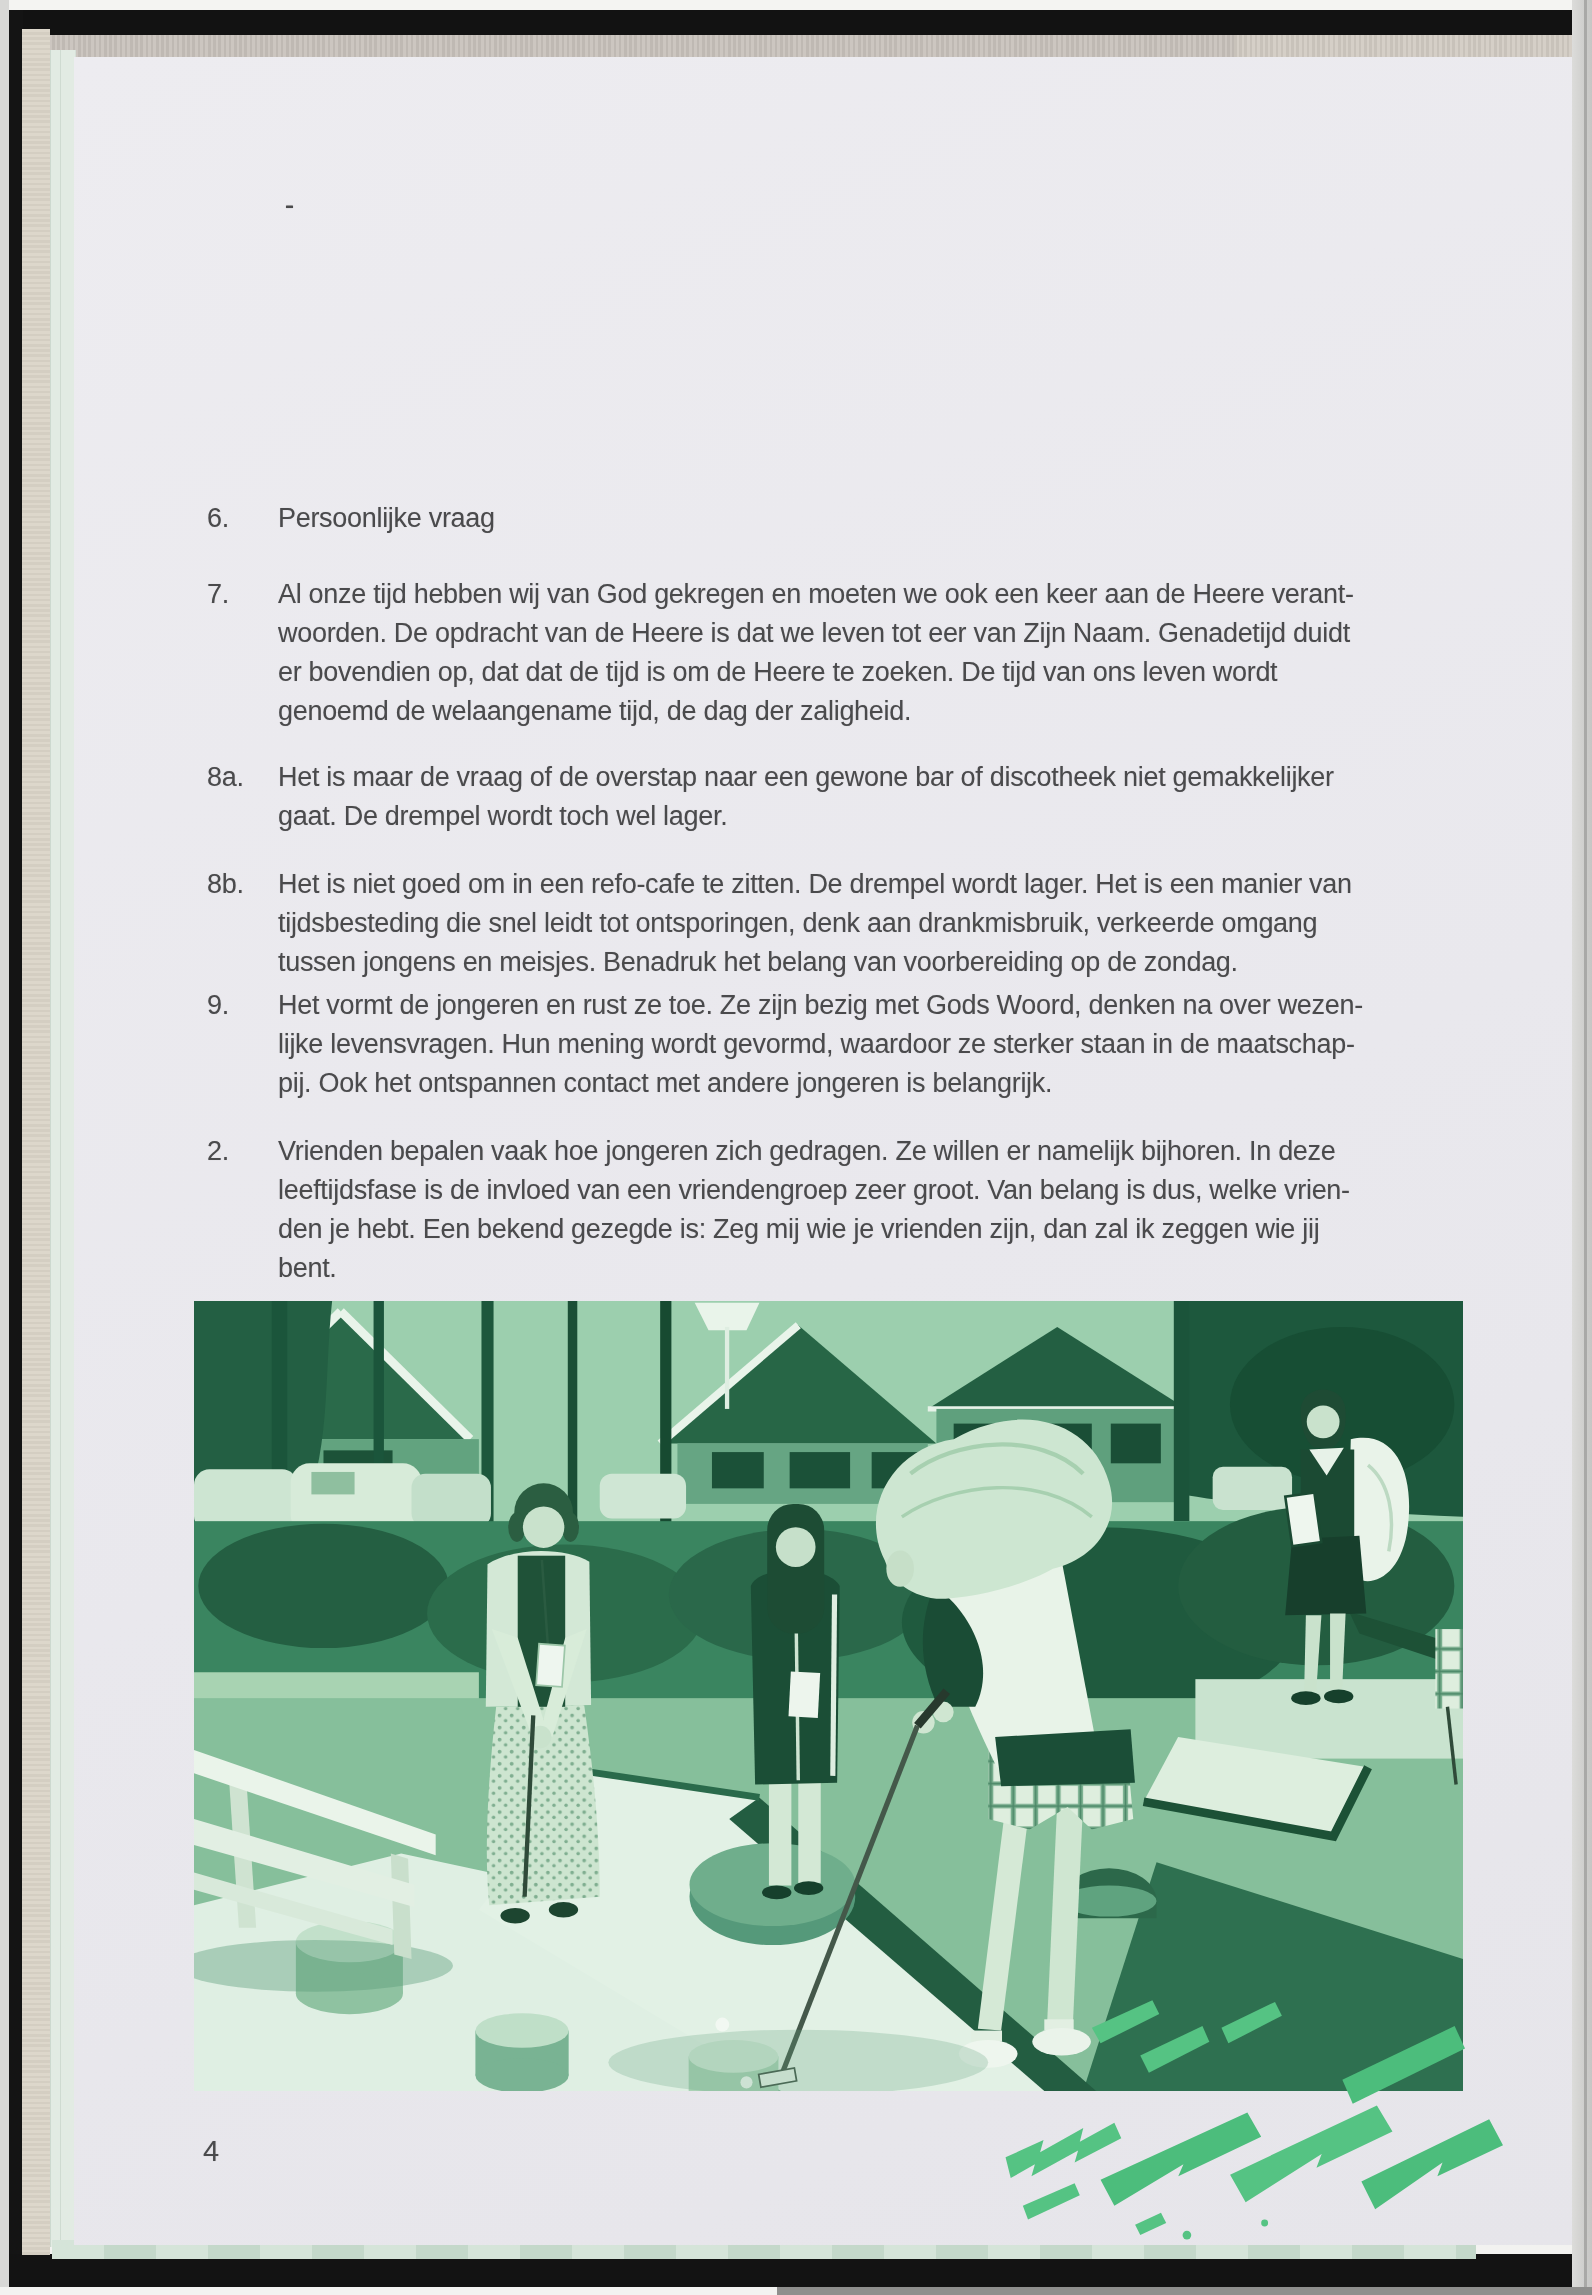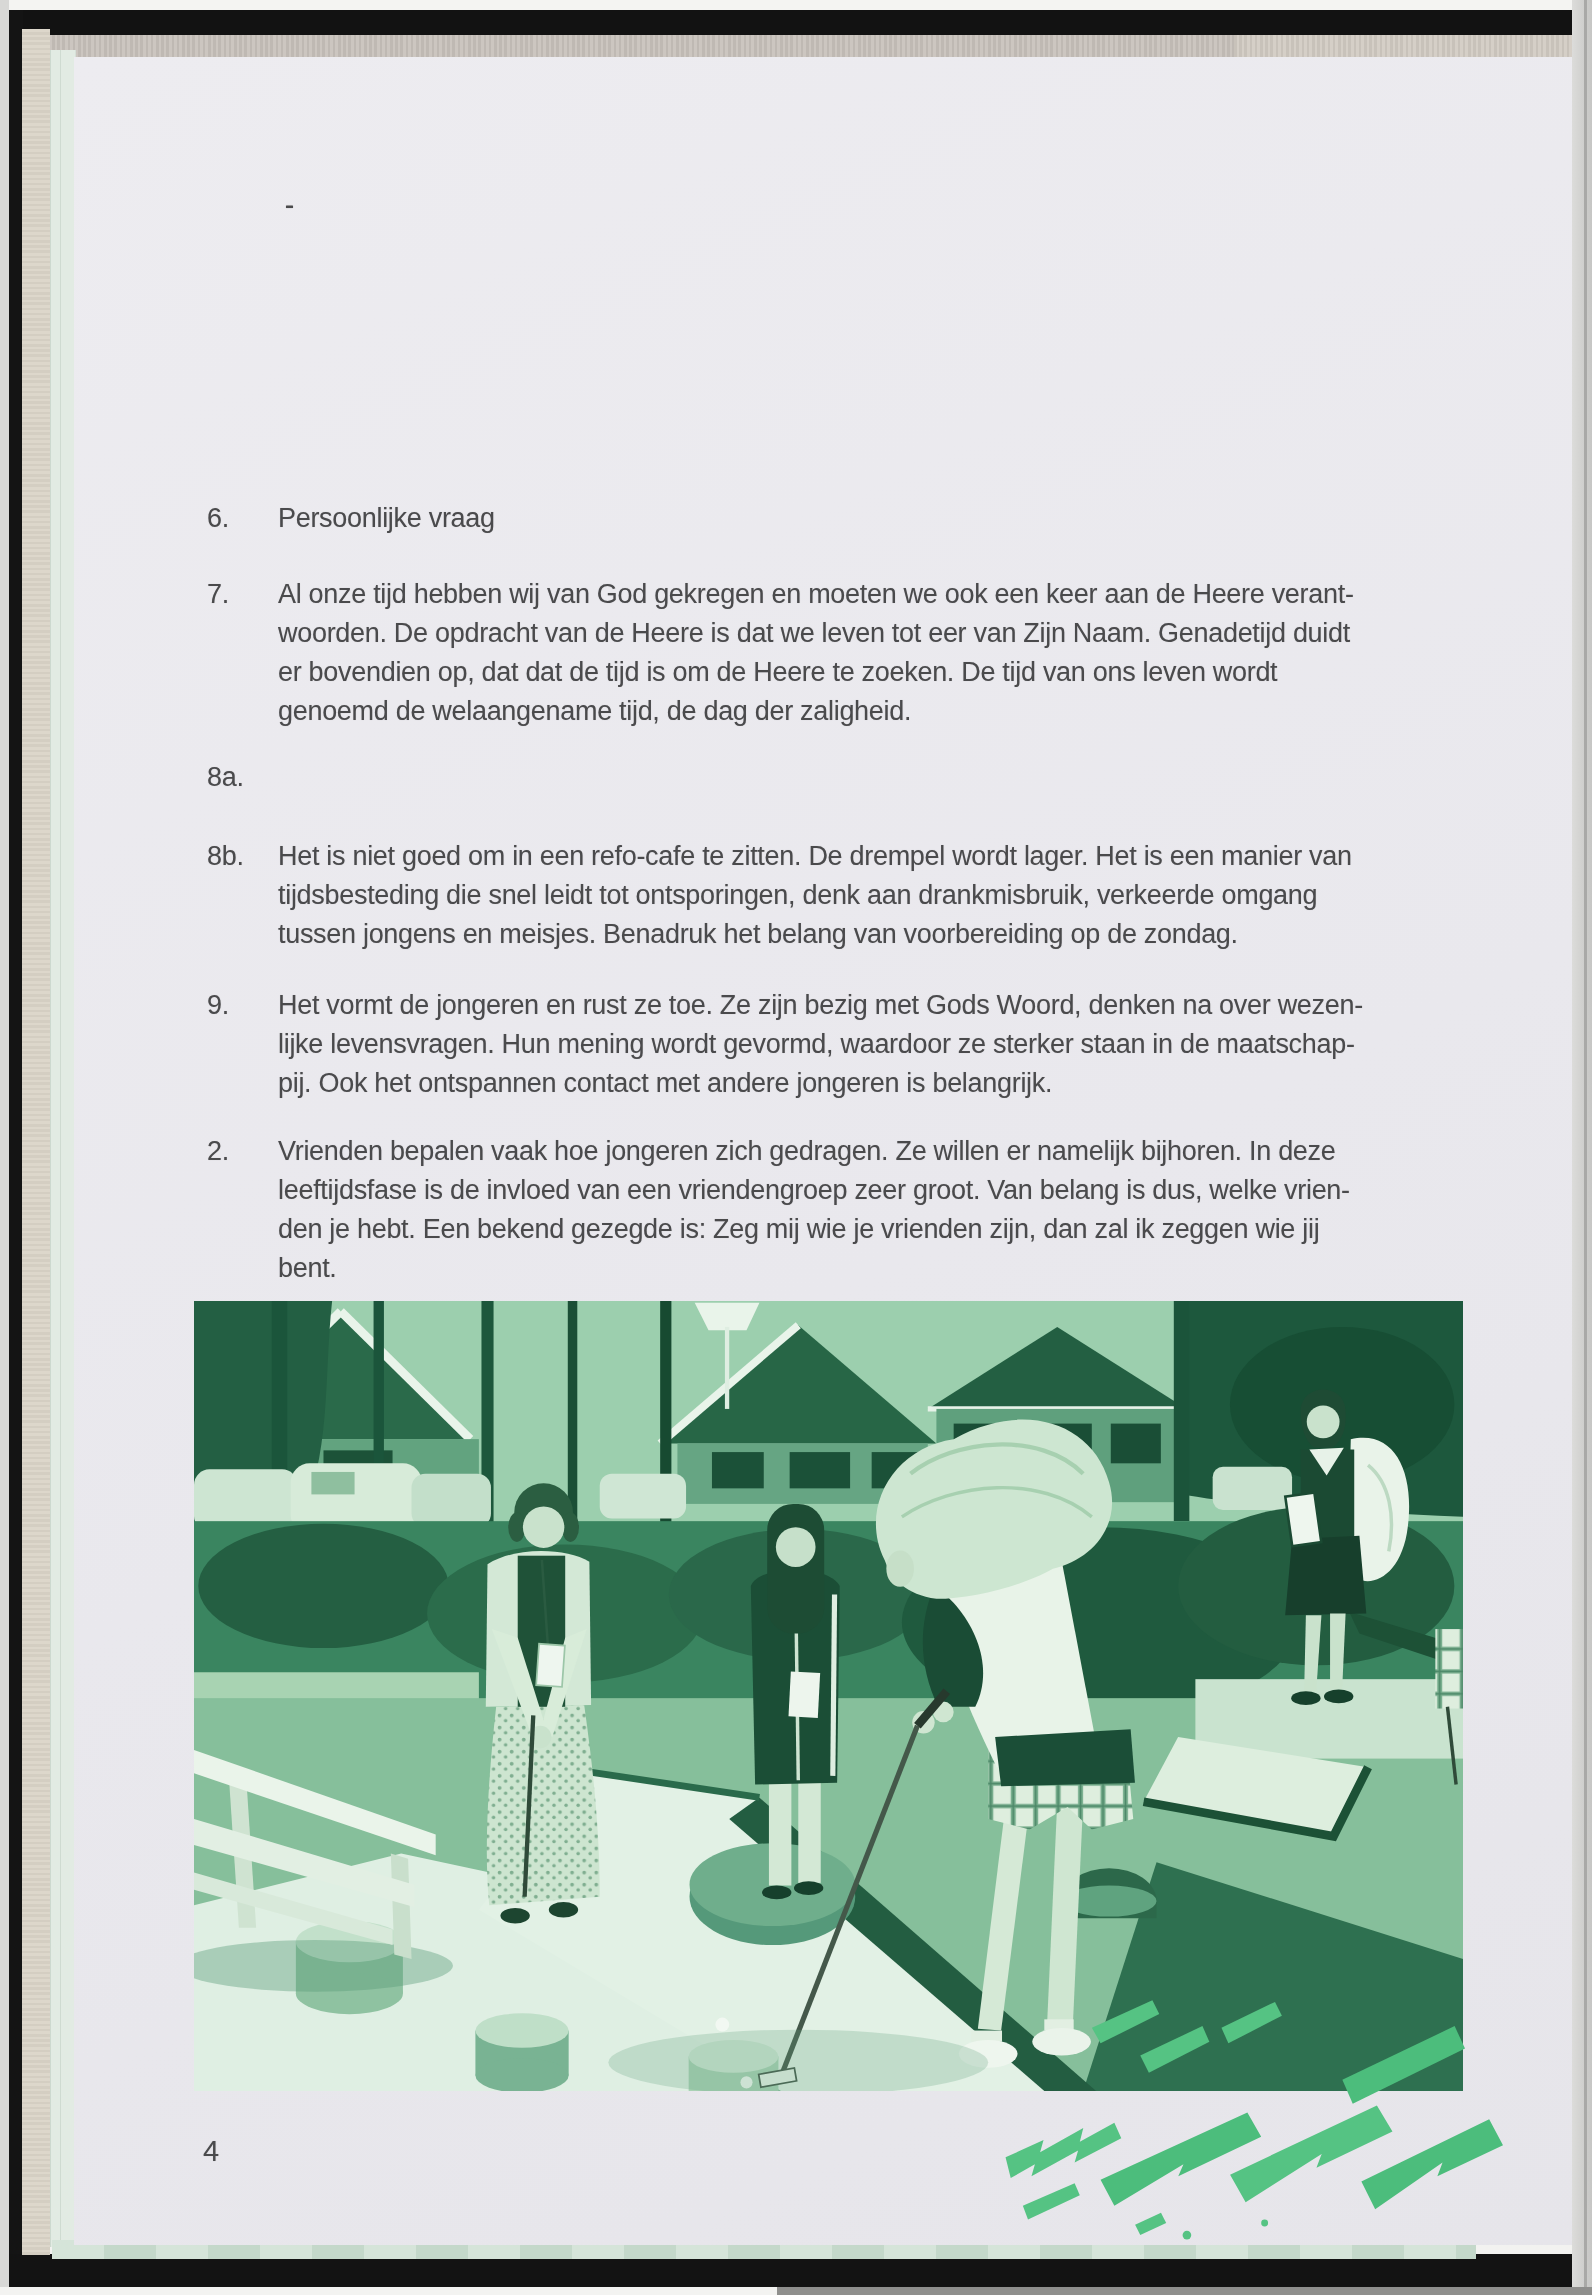--- a/index.html
+++ b/index.html
@@ -89,22 +89,24 @@
   </div>
   <div class="item" style="top:518px">
     <span class="item-label">7.</span>
     <div class="item-text txt">Al onze tijd hebben wij van God gekregen en moeten we ook een keer aan de Heere verant-
 woorden. De opdracht van de Heere is dat we leven tot eer van Zijn Naam. Genadetijd duidt
 er bovendien op, dat dat de tijd is om de Heere te zoeken. De tijd van ons leven wordt
 genoemd de welaangename tijd, de dag der zaligheid.</div>
   </div>
   <div class="item" style="top:701px">
     <span class="item-label">8a.</span>
-  </div>
-  <div class="item" style="top:780px">
+    <div class="item-text txt">Het is maar de vraag of de overstap naar een gewone bar of discotheek niet gemakkelijker
+gaat. De drempel wordt toch wel lager.</div>
+  </div>
+  <div class="item" style="top:808px">
     <span class="item-label">8b.</span>
     <div class="item-text txt">Het is niet goed om in een refo-cafe te zitten. De drempel wordt lager. Het is een manier van
 tijdsbesteding die snel leidt tot ontsporingen, denk aan drankmisbruik, verkeerde omgang
 tussen jongens en meisjes. Benadruk het belang van voorbereiding op de zondag.</div>
   </div>
   <div class="item" style="top:929px">
     <span class="item-label">9.</span>
     <div class="item-text txt">Het vormt de jongeren en rust ze toe. Ze zijn bezig met Gods Woord, denken na over wezen-
 lijke levensvragen. Hun mening wordt gevormd, waardoor ze sterker staan in de maatschap-
 pij. Ook het ontspannen contact met andere jongeren is belangrijk.</div>

